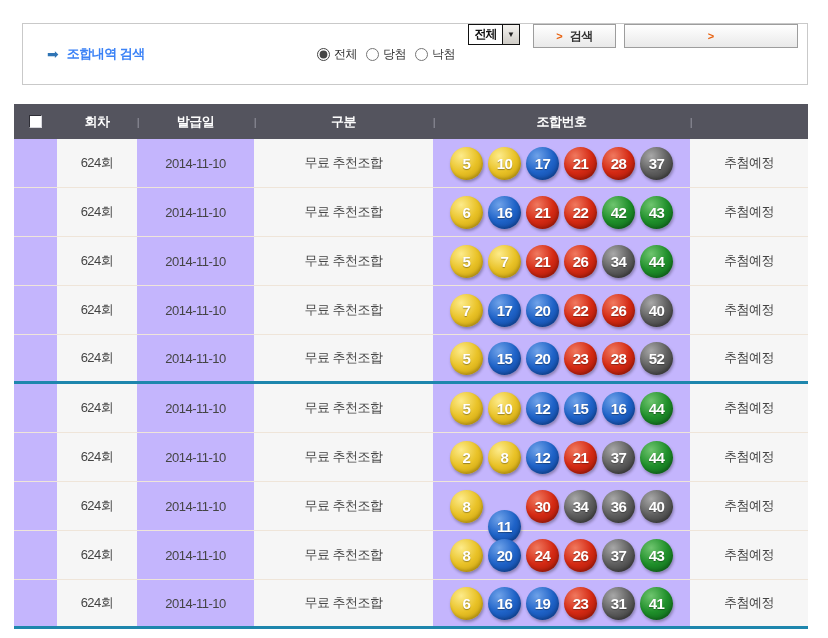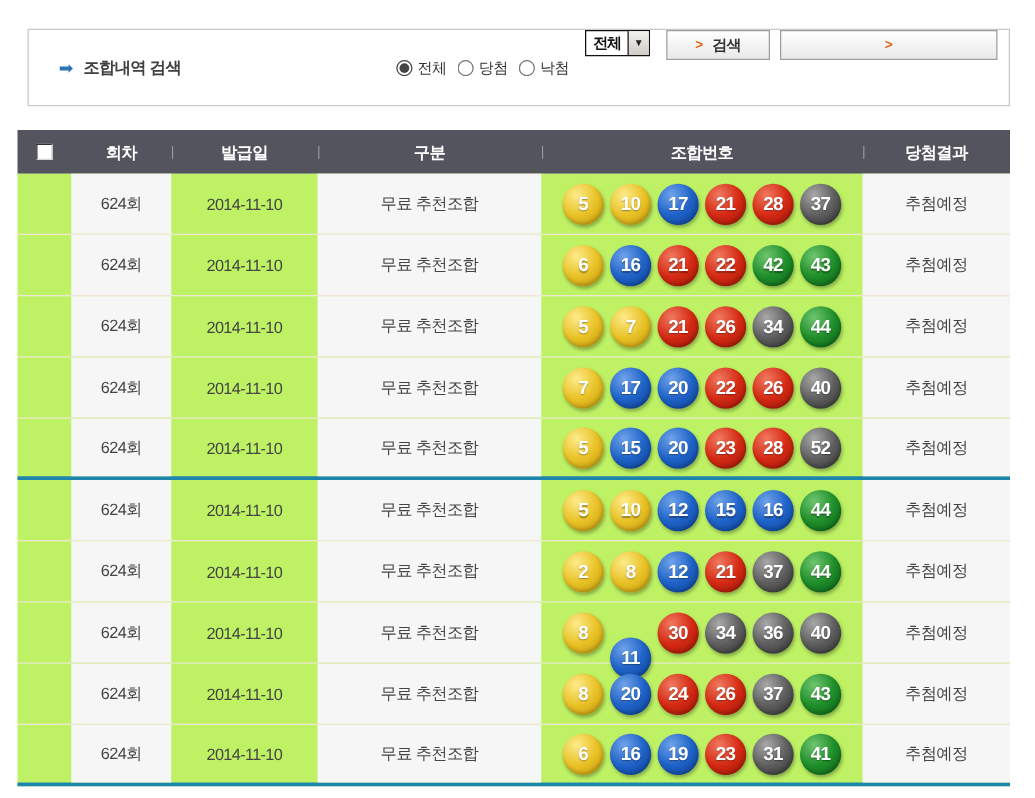--- a/index.html
+++ b/index.html
@@ -5,21 +5,21 @@
   * { margin:0; padding:0; box-sizing:border-box; }
   html,body { width:828px; height:638px; background:#fff; overflow:hidden;
     font-family:"Liberation Sans","DejaVu Sans",sans-serif; position:relative; }
 
   
   .search-box { position:absolute; left:22px; top:23px; width:786px; height:62px;
     border:1px solid #c9c9c9; background:#fff; }
   .search-title { position:absolute; left:24px; top:50%; transform:translateY(-50%);
     display:flex; align-items:center; gap:8px; }
   .arrow-ico { color:#2f74b5; font-size:14px; line-height:1; }
-  .search-title .txt { font-size:13px; font-weight:bold; color:#404040; letter-spacing:-0.5px; }
+  .search-title .txt { font-size:13px; font-weight:bold; color:#3b82f6; letter-spacing:-0.5px; }
 
   .controls { position:absolute; left:294px; top:0; height:100%; display:flex; }
   .radio-grp { display:flex; align-items:center; margin-right:9px; }
   .radio-grp input { width:13px; height:13px; margin-right:4px; accent-color:#444; }
   .radio-grp .lbl { font-size:12px; color:#333; letter-spacing:-0.5px; }
 
   .select-box { display:flex; align-items:stretch; height:21px; border:1px solid #111;
     background:#fff; margin-left:4px; cursor:pointer; }
   .select-box .sel-text { width:33px; display:flex; align-items:center; justify-content:center;
     font-size:12px; font-weight:bold; color:#111; letter-spacing:-1px; }
@@ -42,21 +42,21 @@
     color:#fff; font-size:13px; font-weight:bold; letter-spacing:-0.5px; }
   .th .sep { position:absolute; right:-2px; top:50%; transform:translateY(-50%);
     color:#9a9aa4; font-weight:normal; font-size:11px; }
   .c0 { width:43px; } .c1 { width:80px; } .c2 { width:117px; }
   .c3 { width:179px; } .c4 { width:257px; } .c5 { width:118px; }
 
   .hdr-check { appearance:none; -webkit-appearance:none; width:13px; height:13px;
     background:#fff; border:1px solid; border-color:#2e2e36 #d6d6dc #d6d6dc #2e2e36;
     cursor:pointer; display:block; }
 
-  .tr { display:flex; height:49px; border-bottom:1px solid #efe5d9; background:#bef264; }
+  .tr { display:flex; height:49px; border-bottom:1px solid #efe5d9; background:#c4b5fd; }
   .tr.divider-after { border-bottom:3px solid #1e86ad; }
   .td { height:100%; display:flex; align-items:center; justify-content:center;
     font-size:13px; color:#444; letter-spacing:-0.5px; }
   .td.shade { background:#f6f6f6; }
   .td.nums { gap:5px; }
 
   .ball { width:33px; height:33px; border-radius:50%; flex:0 0 auto;
     display:flex; align-items:center; justify-content:center;
     color:#fff; font-size:15px; font-weight:bold;
     text-shadow:0 1px 1px rgba(0,0,0,.35);
@@ -115,23 +115,20 @@
       <span class="sep">|</span>
     </div>
     <div class="th c3">
       <span>구분</span>
       <span class="sep">|</span>
     </div>
     <div class="th c4">
       <span>조합번호</span>
       <span class="sep">|</span>
     </div>
-    <div class="th c5">
-      <span>당첨결과</span>
-    </div>
   </div>
 
   <div class="tbody">
   <div class="tr">
     <div class="td c0"></div>
     <div class="td c1 shade">624회</div>
     <div class="td c2">2014-11-10</div>
     <div class="td c3 shade">무료 추천조합</div>
     <div class="td c4 nums">
           <span class="ball" style="background: radial-gradient(circle at 34% 27%, rgb(253, 235, 138) 0%, rgb(233, 194, 39) 50%, rgb(192, 151, 8) 100%);">5</span>

